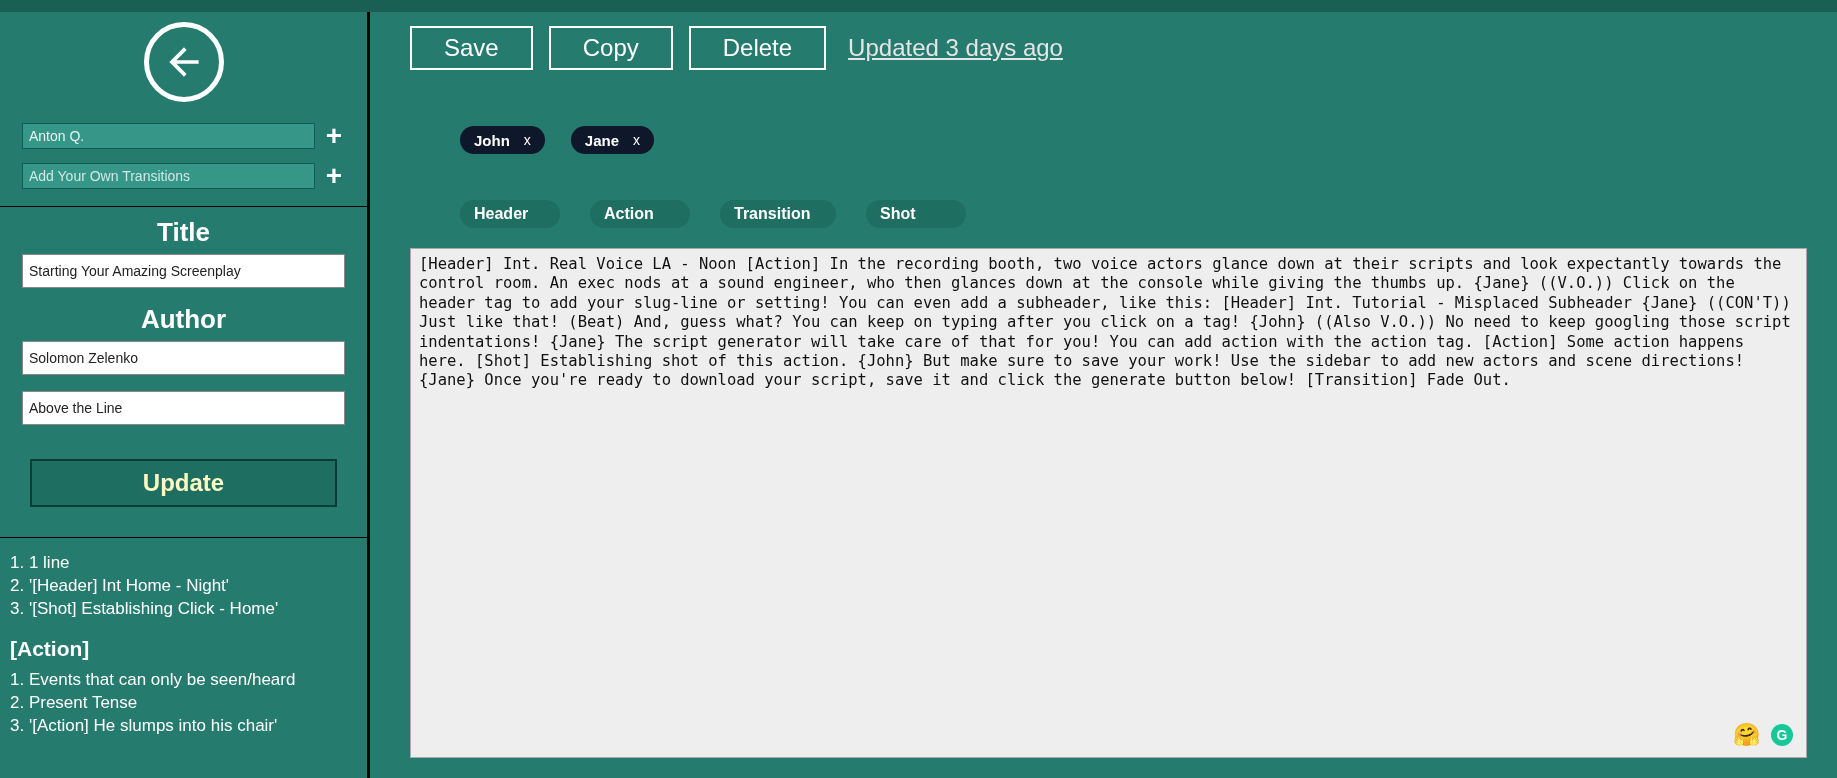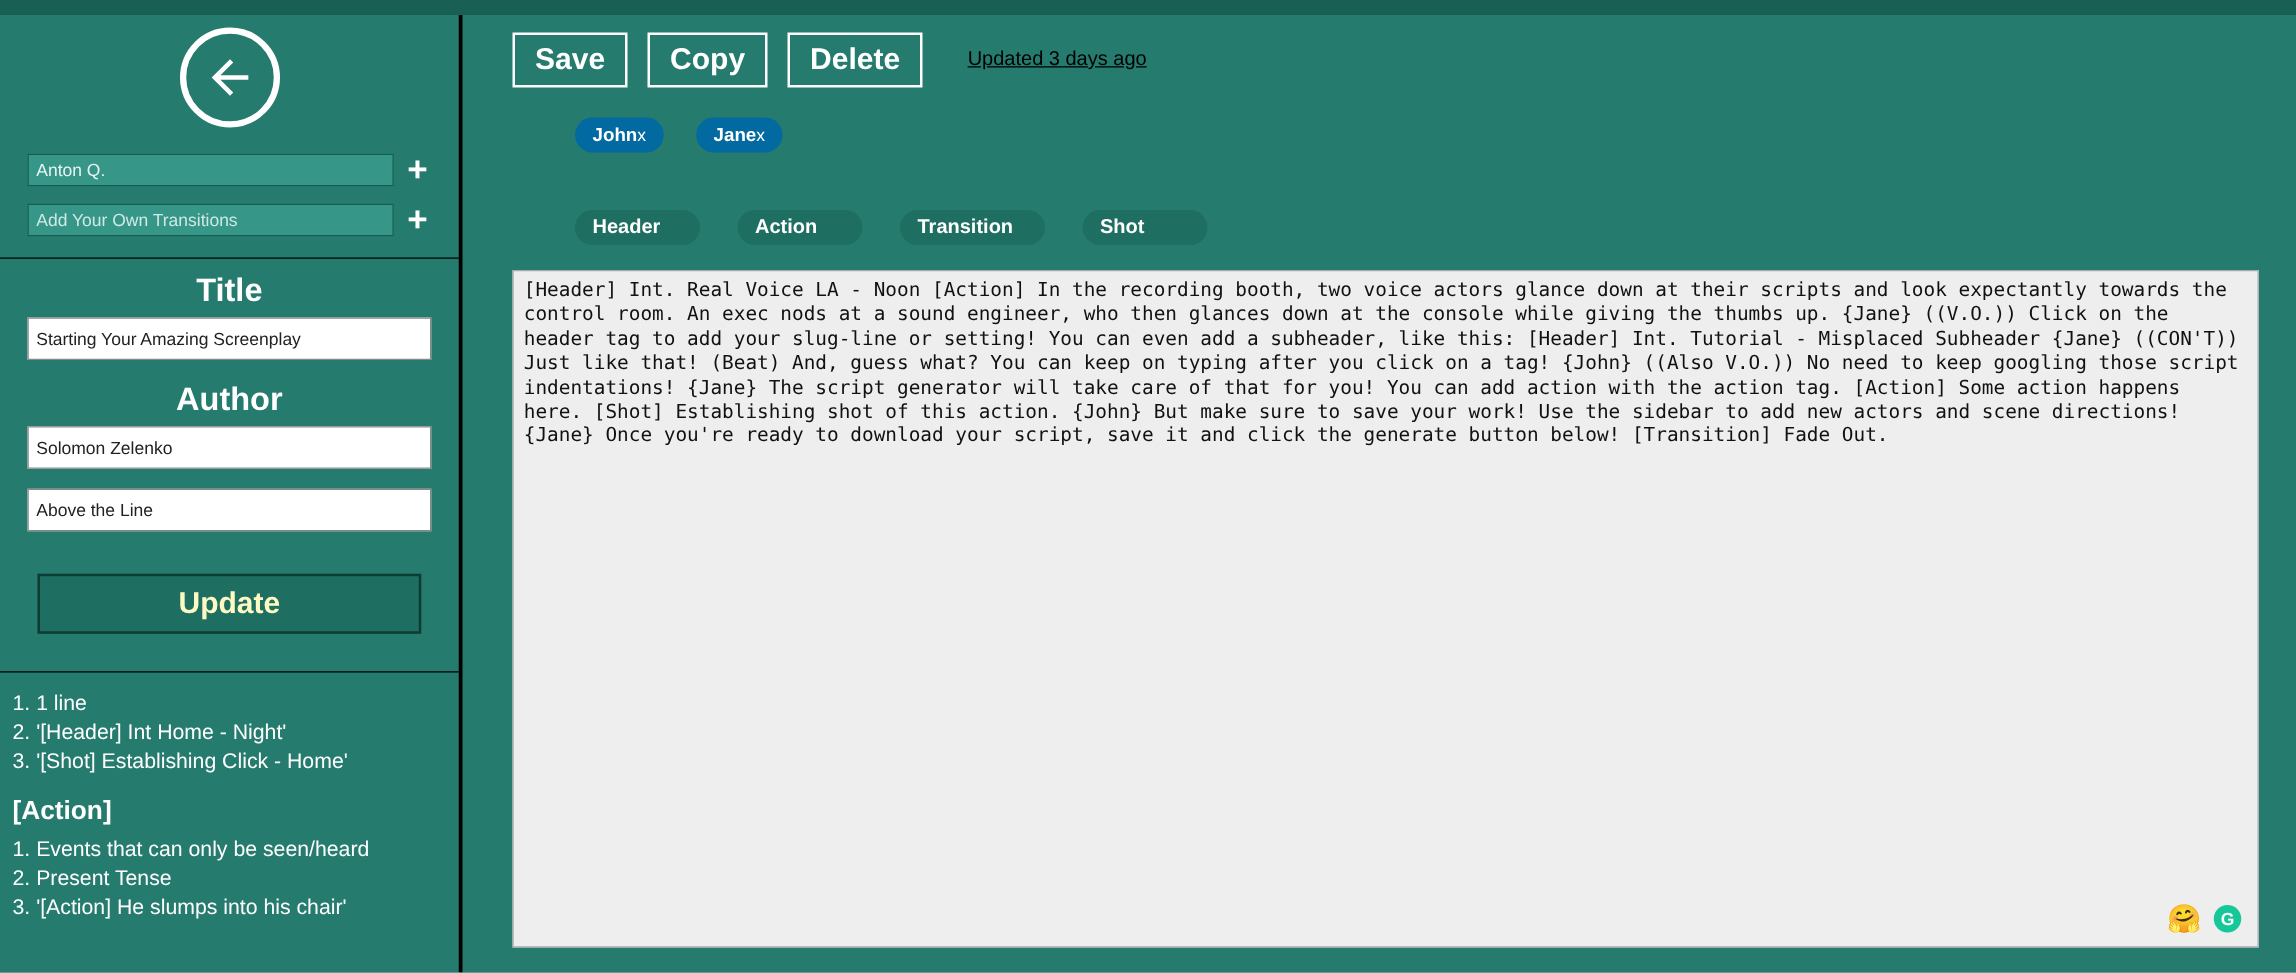--- a/index.html
+++ b/index.html
@@ -117,47 +117,49 @@
     display: flex;
     align-items: center;
     gap: 16px;
     padding: 14px 0 24px;
   }
   .tb-btn {
     background: transparent;
     border: 2px solid #fff;
     color: #fff;
     font-size: 24px;
-    font-weight: 700;
-    padding: 6px 16px;
+    font-weight: 400;
+    padding: 6px 32px;
     cursor: pointer;
   }
   .updated {
-    color: #000000;
-    font-size: 16px;
+    color: #e5e5e5;
+    font-size: 24px;
     text-decoration: underline;
-    margin-left: 20px;
+    margin-left: 6px;
   }
   .chips {
     padding-left: 50px;
     display: flex;
     gap: 26px;
     margin-bottom: 46px;
   }
   .chip {
-    background: #0369a1;
+    background: #0f172a;
     color: #fff;
     border-radius: 14px;
     height: 28px;
     padding: 0 14px;
     display: inline-flex;
     align-items: center;
     font-size: 15px;
     font-weight: 600;
-    cursor: pointer;
+    gap: 14px;
+    cursor: pointer;
+    margin-top: 32px;
   }
   .chip .x { font-weight: 400; font-size: 14px; }
   .tag-row {
     padding-left: 50px;
     display: flex;
     gap: 30px;
     margin-bottom: 20px;
   }
   .tag-btn {
     background: #1f6e62;

